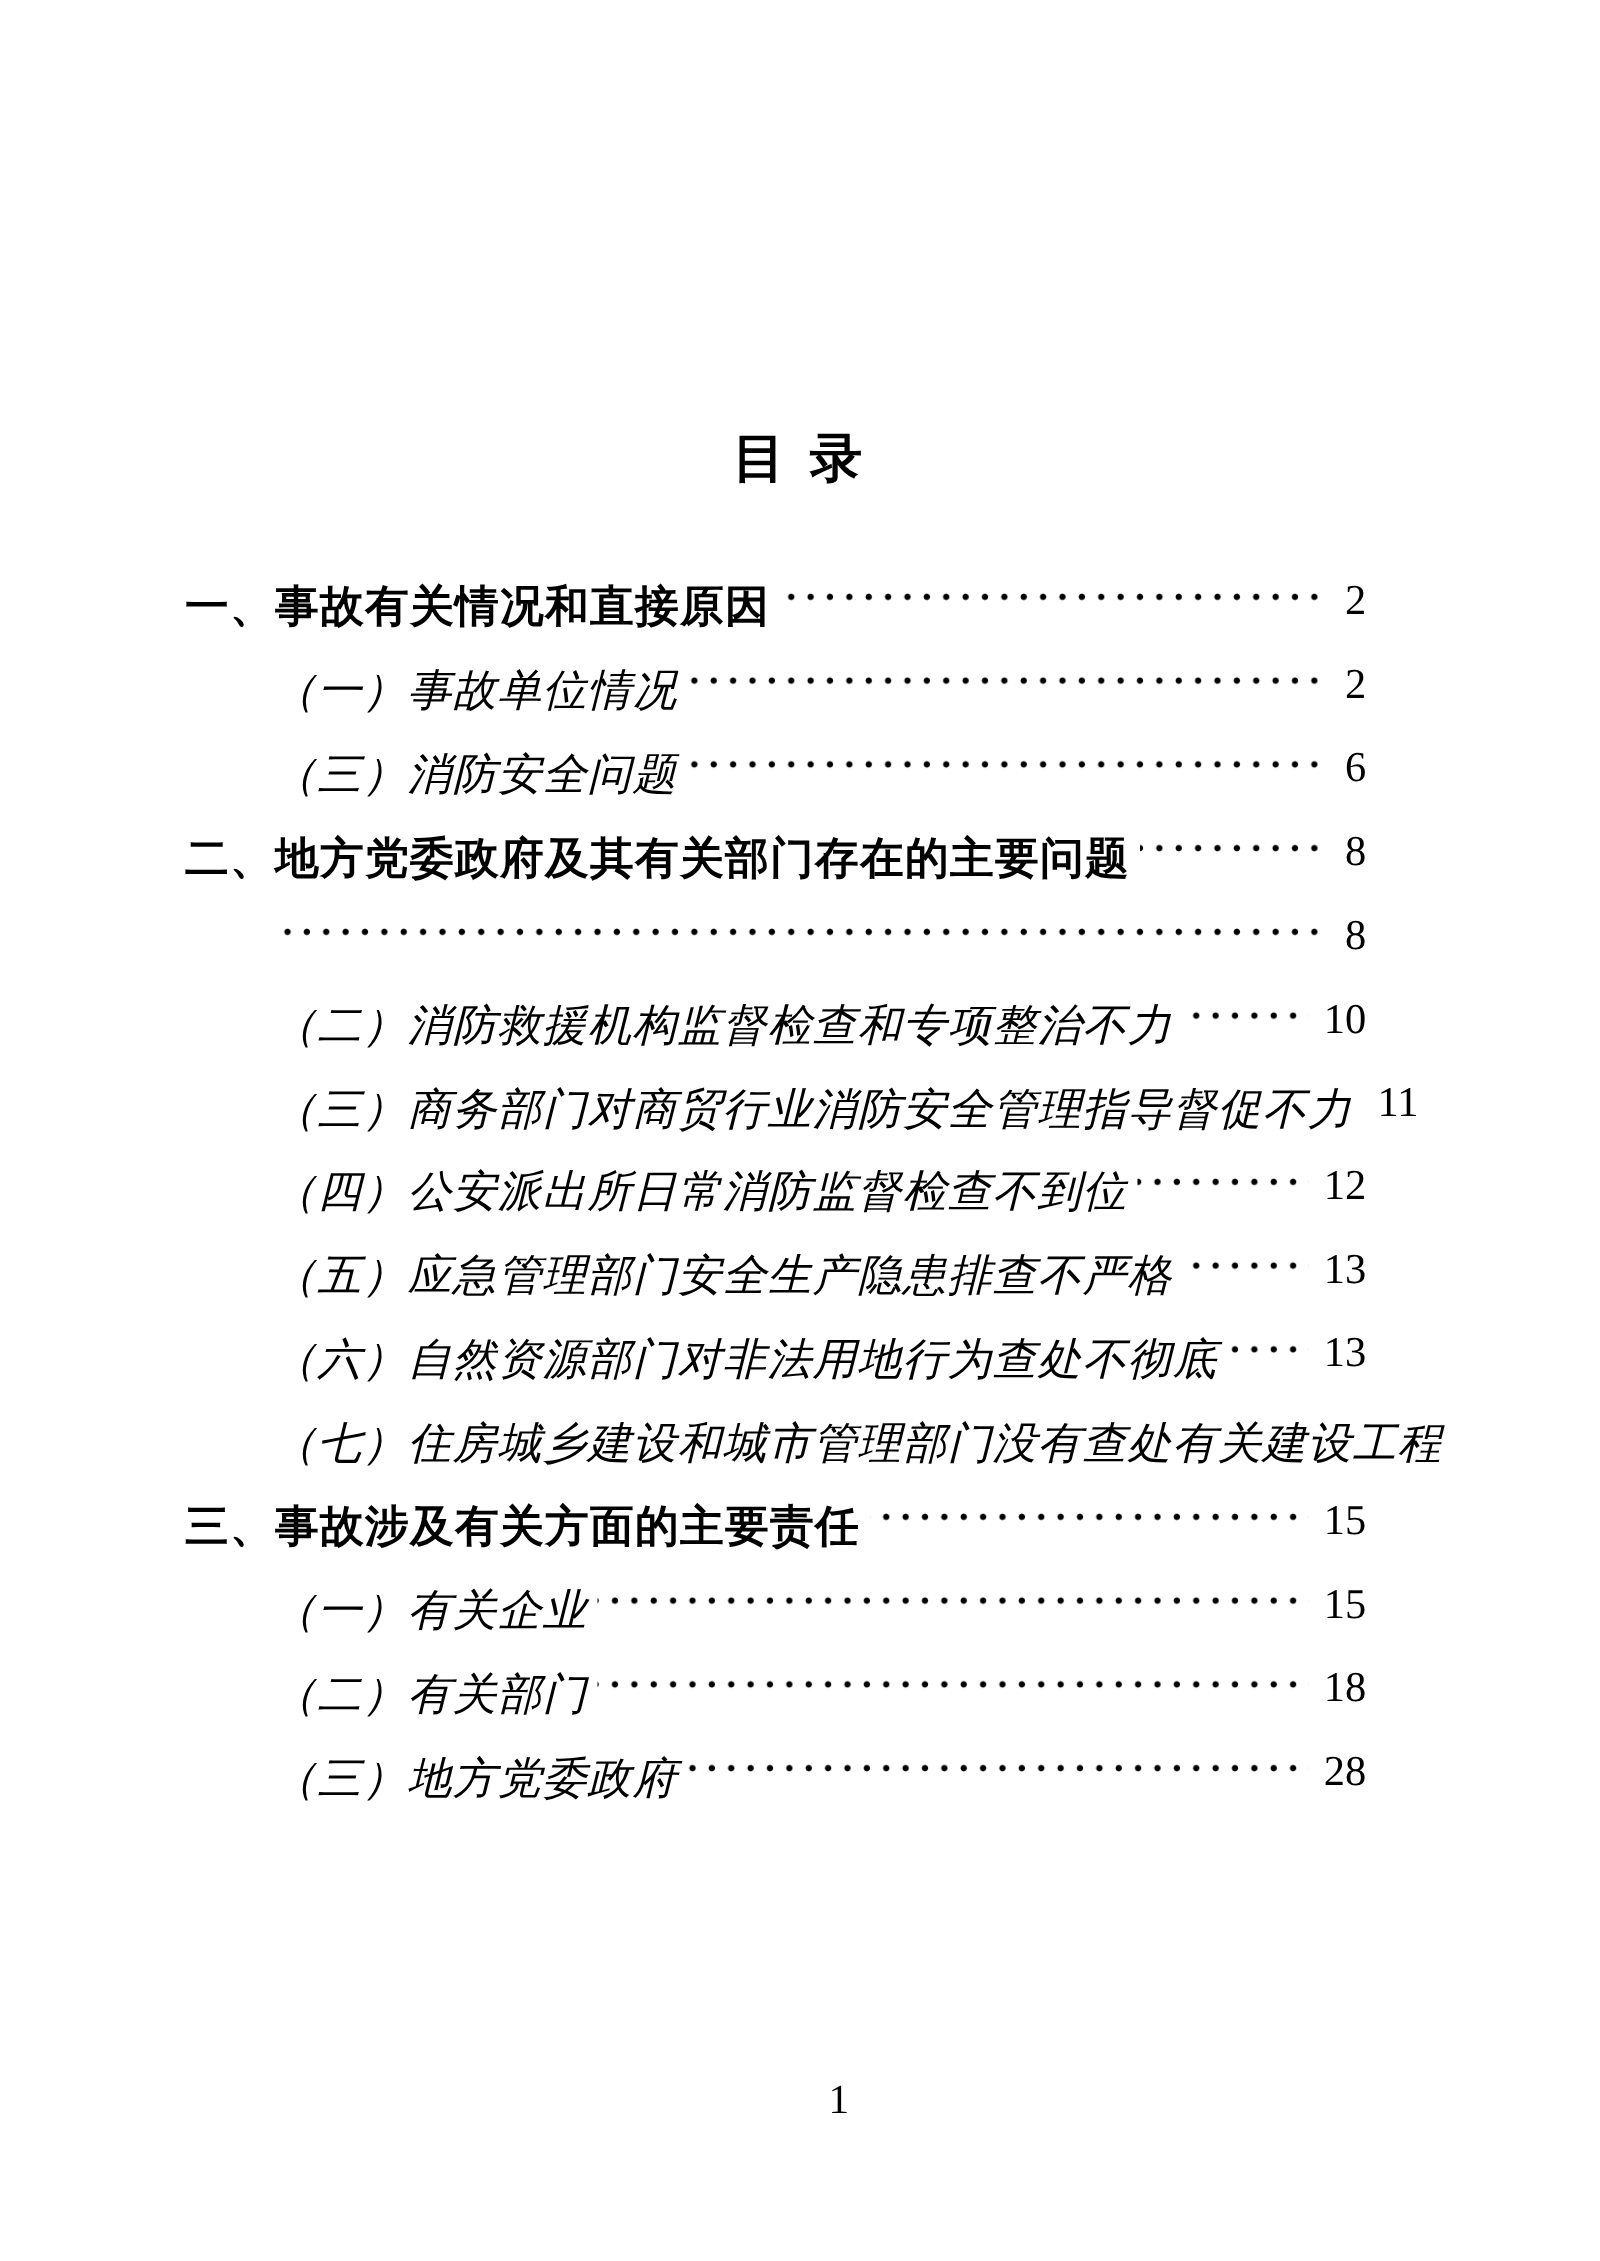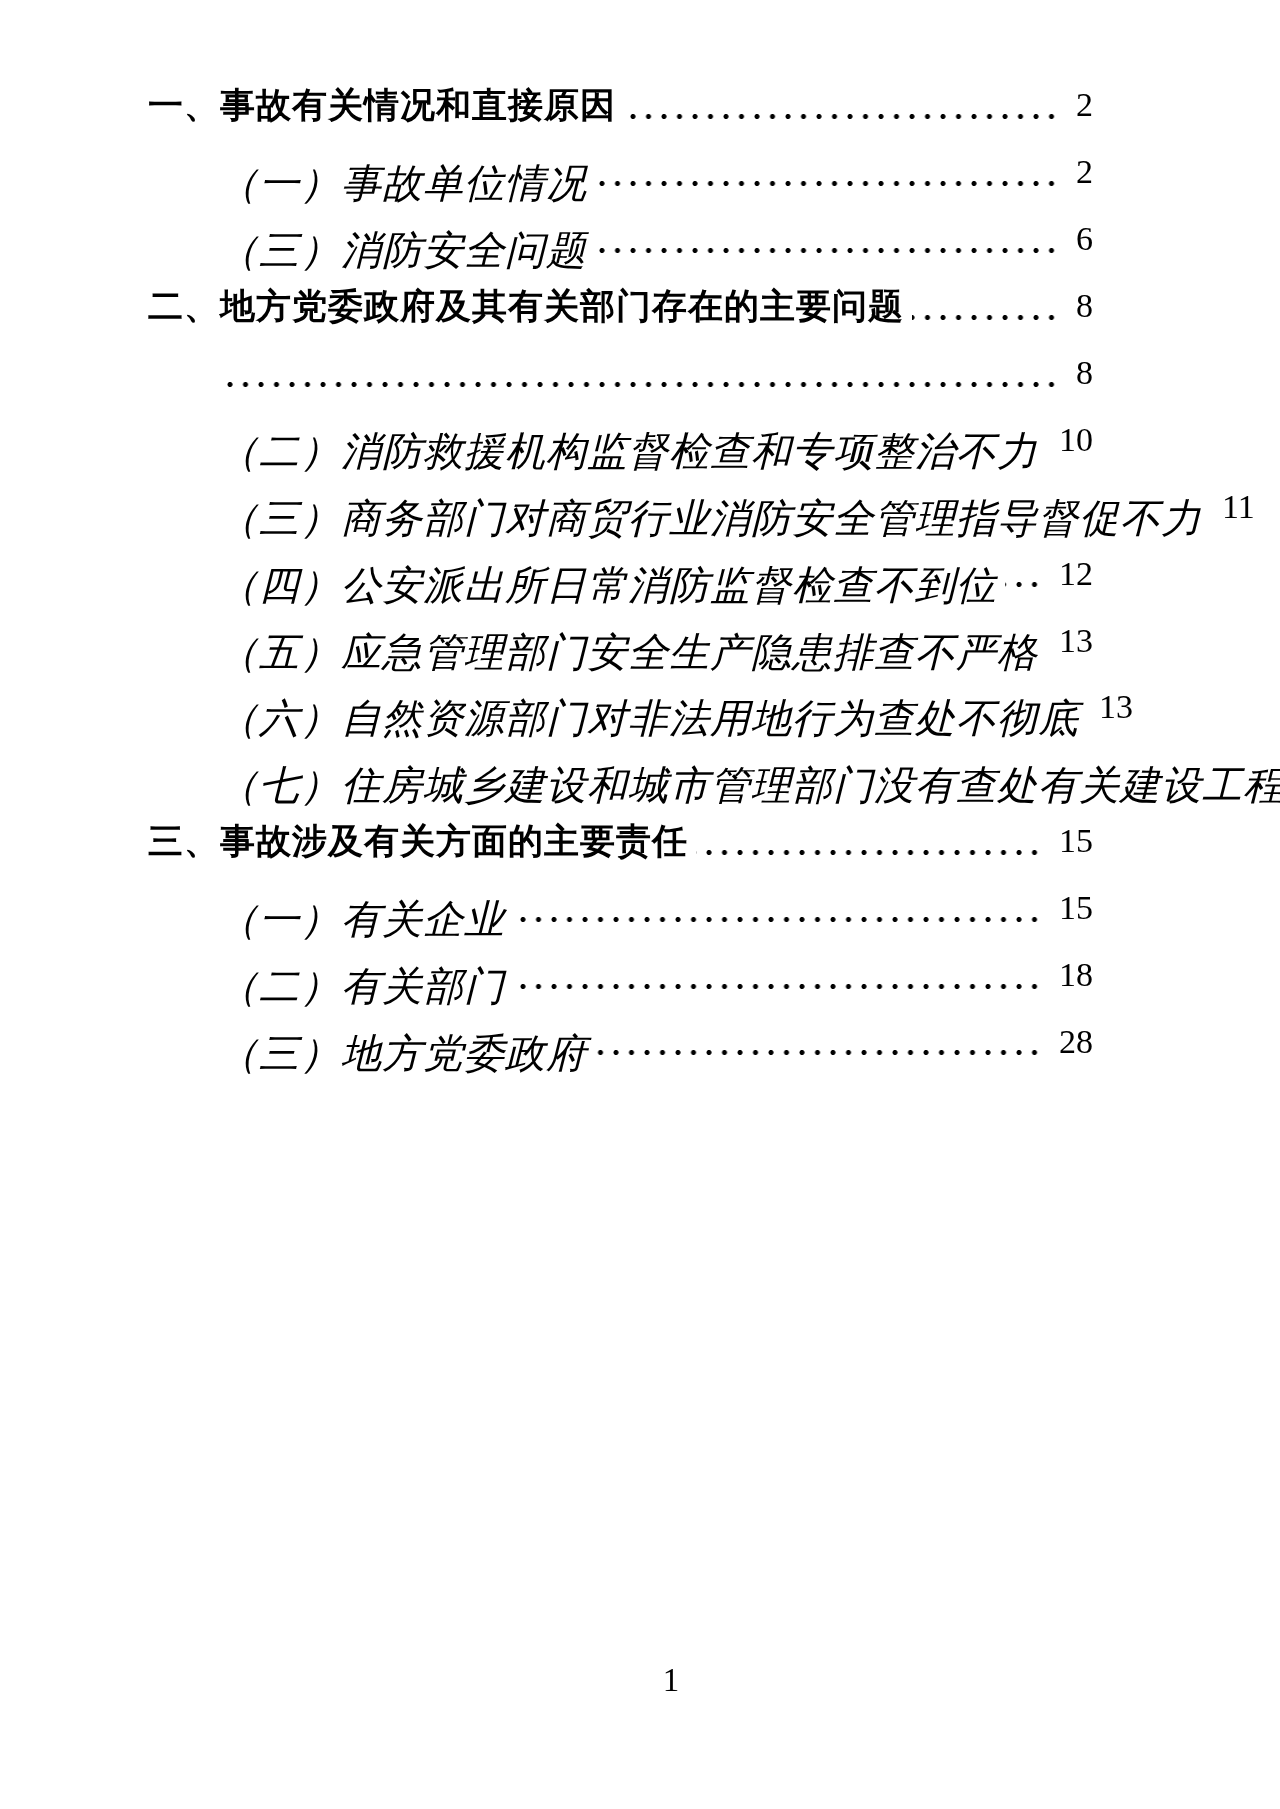--- a/index.html
+++ b/index.html
@@ -22,40 +22,38 @@
     line-height: 1.1;
     letter-spacing: 4px;
     color: #000;
   }
   .toc {
     width: 945px;
     margin: 72px 0 0 148px;
   }
   .row {
     display: flex;
-    align-items: center;
     height: 66.9px;
   }
   .row.lvl2 { padding-left: 70px; }
   .label {
     white-space: nowrap;
     color: #000;
   }
   .lvl1 .label {
     font-family: "Liberation Sans", sans-serif;
     font-weight: 700;
     font-size: 35px;
     letter-spacing: 1px;
   }
   .lvl2 .label {
     font-family: Liberation Serif, serif;
     font-style: italic;
-    font-size: 40px;
+    font-size: 35px;
     letter-spacing: 1px;
-    margin-top: 23px;
   }
   .leader {
     flex: 1 1 auto;
     height: 9px;
     margin: 0 12px 0 8px;
     transform: translateY(11px);
     background-image: radial-gradient(circle at 3px 4.5px, #000 2.1px, transparent 2.9px);
     background-size: 15.5px 9px;
     background-repeat: repeat-x;
     background-position: right center;
@@ -73,20 +71,21 @@
     transform: translateX(-50%);
     font-family: "Liberation Serif", serif;
     font-size: 33px;
     color: #000;
   }
 </style>
 </head>
 <body>
 
 <div class="page">
+  <h1 class="title">目 录</h1>
 
   <div class="toc" id="toc">
       <div class="row lvl1">
         <span class="label">一、事故有关情况和直接原因</span>
         <span class="leader"></span>
         <span class="page-num">2</span>
       </div>
       <div class="row lvl2">
         <span class="label">（一）事故单位情况</span>
         <span class="leader"></span>

